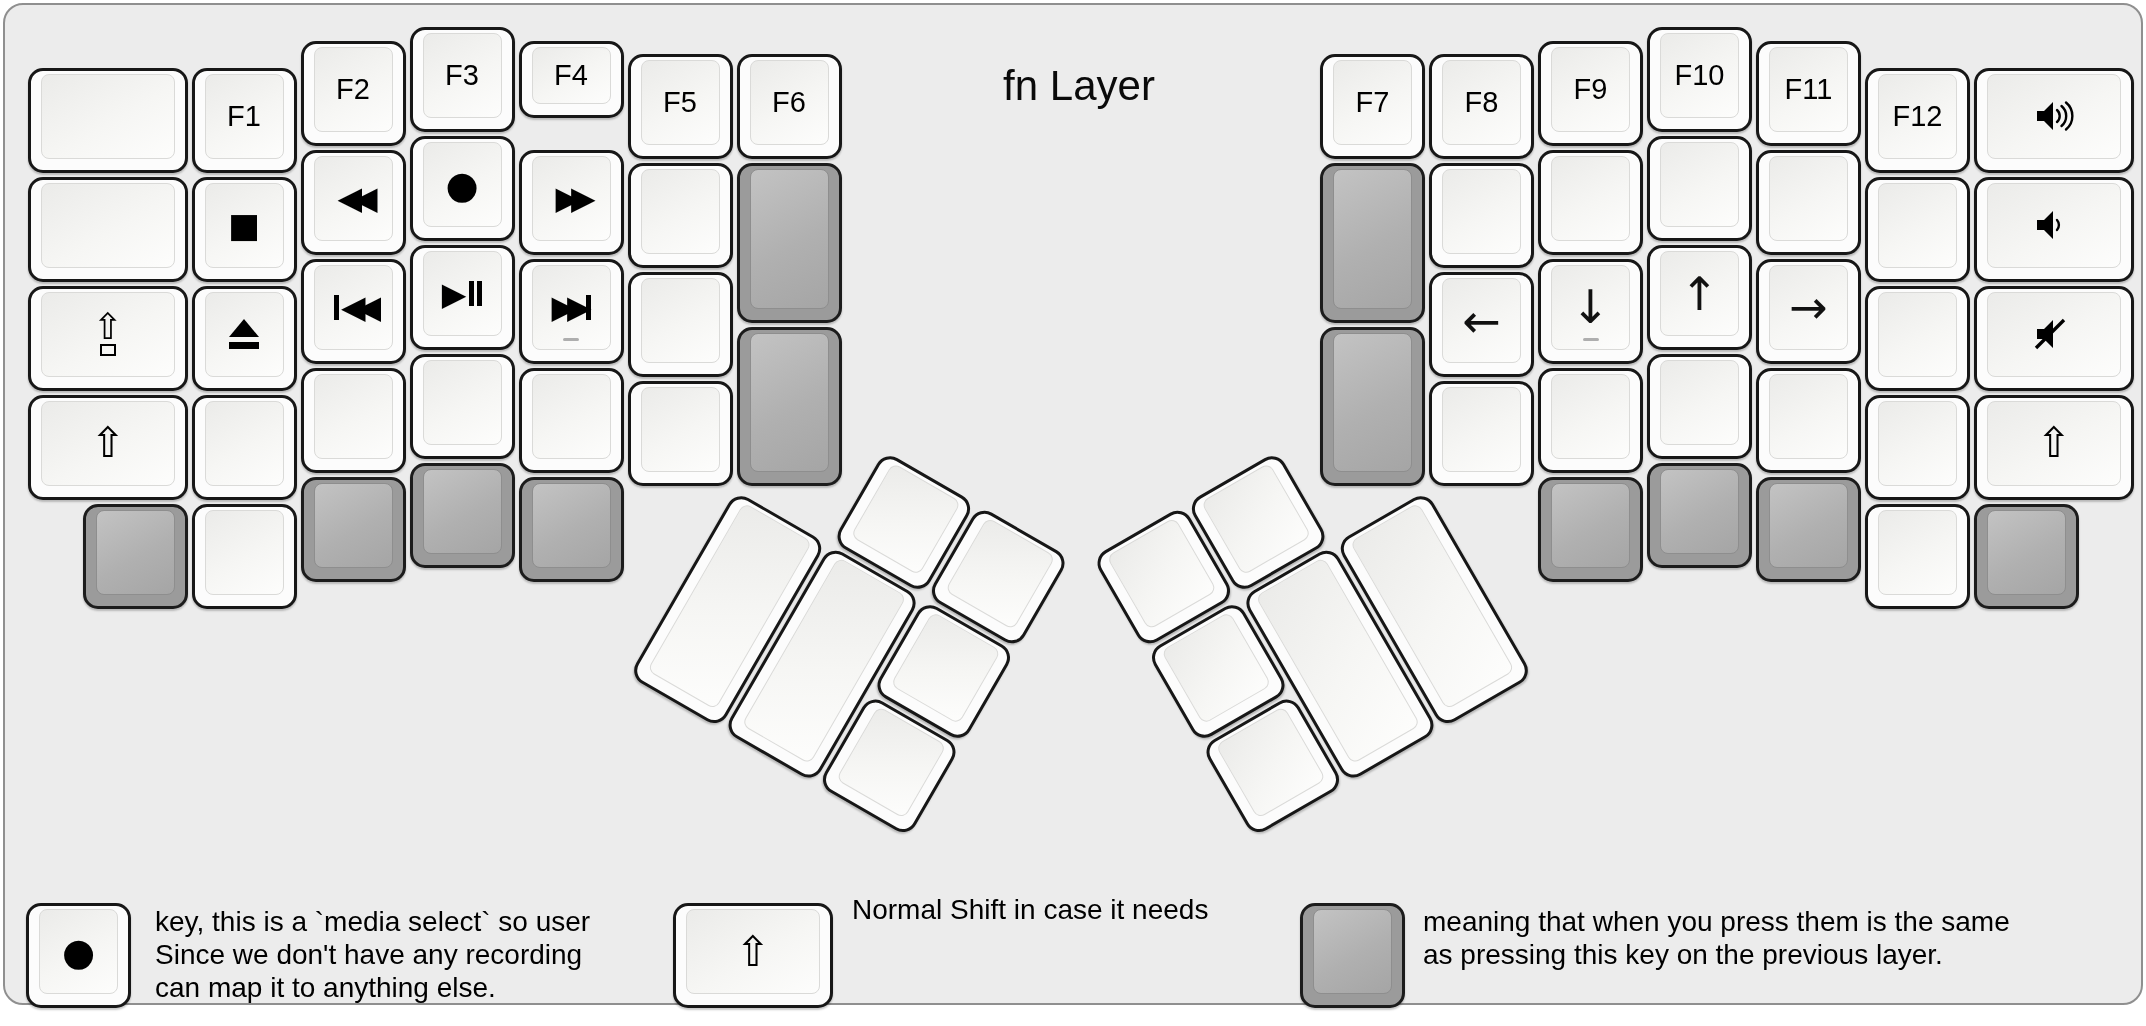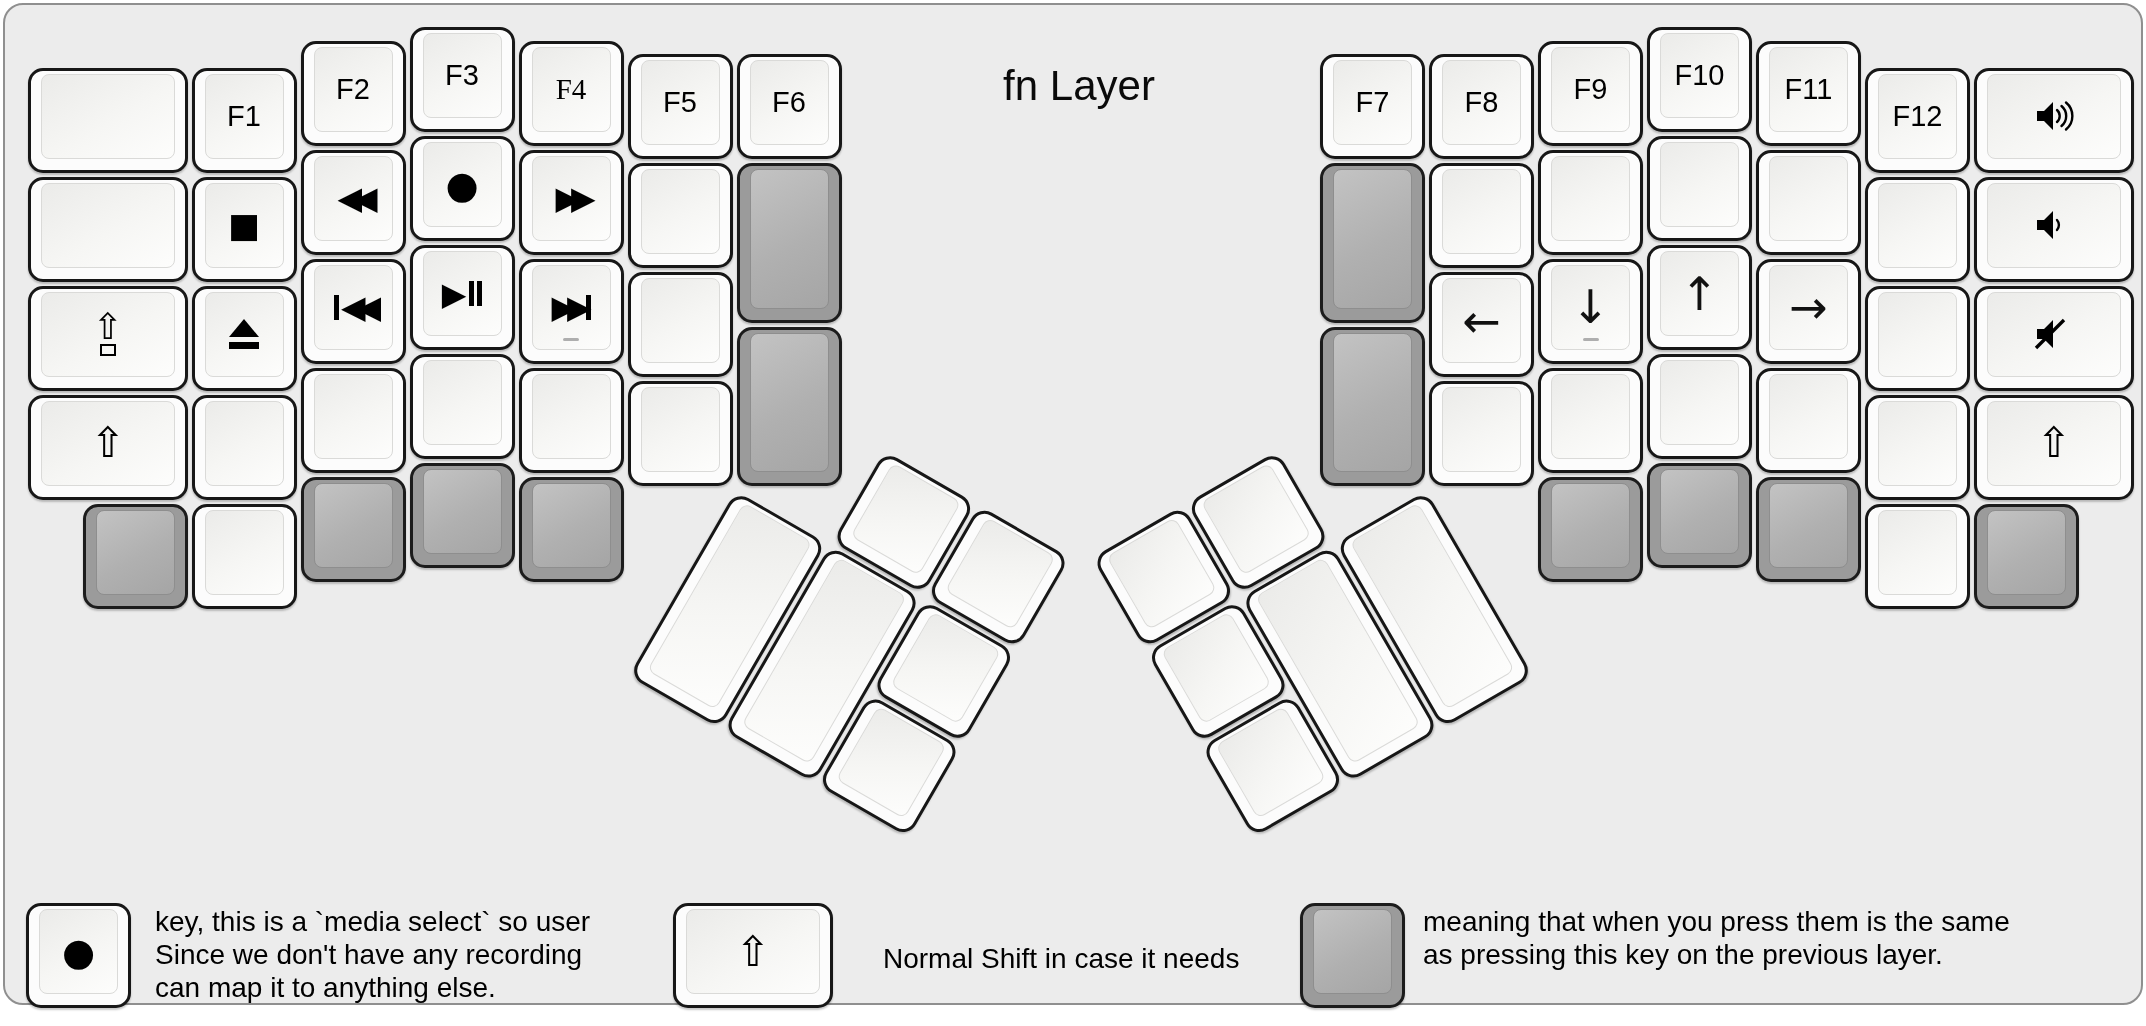--- a/index.html
+++ b/index.html
@@ -129,21 +129,21 @@
               <div class="grow">
                 <span class="media single">▶</span>
                 <span class="vbar"></span>
                 <span class="vbar"></span>
               </div>
             </div>
           </div>
           <div class="key" style="width: 105px; height: 105px; left: 383.5px; top: 329px;">
             <div class="keytop"></div>
           </div>
-          <div class="key" style="width: 105px; height: 105px; left: 492.5px; top: 15.625px; font-family: Liberation Serif, serif;">
+          <div class="key" style="width: 105px; height: 77px; left: 492.5px; top: 15.625px;">
             <div class="keytop">
               <span class="flabel">F4</span>
             </div>
           </div>
           <div class="key" style="width: 105px; height: 105px; left: 492.5px; top: 124.625px;">
             <div class="keytop">
               <span class="media tight">▶▶</span>
             </div>
           </div>
           <div class="key" style="width: 105px; height: 105px; left: 492.5px; top: 233.625px;">
@@ -387,21 +387,21 @@
         <div class="legend-text" style="left: 150px; top: 900px;">
           <div class="lline">key, this is a `media select` so user</div>
           <div class="lline">Since we don't have any recording</div>
           <div class="lline">can map it to anything else.</div>
         </div>
         <div class="key" style="width: 159.5px; height: 105px; left: 668px; top: 898px;">
           <div class="keytop">
             <span class="shiftg">⇧</span>
           </div>
         </div>
-        <div class="legend-text" style="left: 847px; top: 937px; margin-left: 31px;">
+        <div class="legend-text" style="left: 847px; top: 888px;">
           <div class="lline">Normal Shift in case it needs</div>
         </div>
         <div class="key gray" style="width: 105px; height: 105px; left: 1295px; top: 898px;">
           <div class="keytop"></div>
         </div>
         <div class="legend-text" style="left: 1418px; top: 900px;">
           <div class="lline">meaning that when you press them is the same</div>
           <div class="lline">as pressing this key on the previous layer.</div>
         </div>
       </div>

